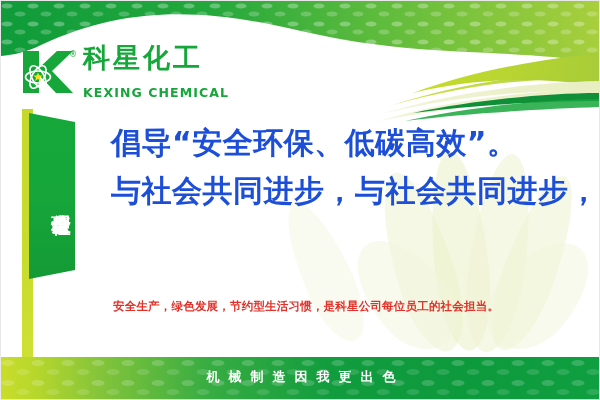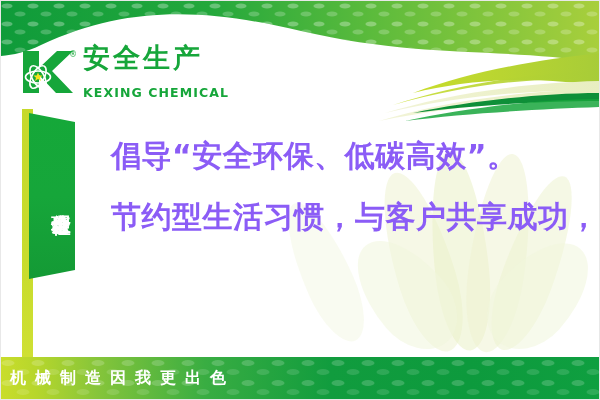--- a/index.html
+++ b/index.html
@@ -107,27 +107,26 @@
   }
 
   
   .headline {
     position: absolute;
     left: 110px;
     top: 118px;
     width: 470px;
   }
   .hl-line {
-    color: #8b5cf6;
+    color: #1d4ed8;
     font-size: 30px;
     font-weight: bold;
     line-height: 48px;
     letter-spacing: 0.5px;
     white-space: nowrap;
-    margin-top: 13px;
   }
 
   
   .subtext {
     position: absolute;
     left: 112px;
     top: 298px;
     color: #e0322a;
     font-size: 11.5px;
     font-weight: bold;
@@ -144,22 +143,23 @@
     height: 42px;
     overflow: hidden;
     background: linear-gradient(90deg,
       #c9dd2b 0%, #b6d62c 6%, #86c53a 16%,
       #39ad42 34%, #119c3e 55%, #0d9a3d 78%, #0f9f40 100%);
   }
   .bottom-text {
     position: absolute;
     left: 0; right: 0;
     top: 11px;
+    text-align: center;
     color: #ffffff;
-    font-size: 16px;
+    font-size: 13px;
     font-weight: bold;
     letter-spacing: 9px;
     text-indent: 9px;
   }
   .bb-dots { position: absolute; left:0; top:0; width:600px; height:42px; }
 
   
   .stripe-foot {
     position: absolute;
     left: 21px;
@@ -234,37 +234,38 @@
           <ellipse cx="0" cy="0" rx="12.5" ry="6" fill="none" stroke="#ffffff" stroke-width="1.6"></ellipse>
           <ellipse cx="0" cy="0" rx="12.5" ry="6" fill="none" stroke="#ffffff" stroke-width="1.6" transform="rotate(60)"></ellipse>
           <ellipse cx="0" cy="0" rx="12.5" ry="6" fill="none" stroke="#ffffff" stroke-width="1.6" transform="rotate(-60)"></ellipse>
 
           <polygon points="0,-4.6 1.3,-1.4 4.6,-1.4 2,0.7 3,3.9 0,2 -3,3.9 -2,0.7 -4.6,-1.4 -1.3,-1.4" fill="#f7e11e"></polygon>
         </g>
       </svg>
       <span class="logo-reg">®</span>
     </div>
     <div>
-      <div class="logo-cn">安全生产</div>
+      <div class="logo-cn">科星化工</div>
       <div class="logo-en">KEXING CHEMICAL</div>
     </div>
   </div>
 
   <div class="left-stripe"></div>
   <div class="stripe-foot"></div>
 
   <div class="vbanner">
     <div class="vbanner-text">社会价值理念</div>
   </div>
 
   <div class="headline">
     <div class="hl-line">倡导“安全环保、低碳高效”。</div>
-    <div class="hl-line">节约型生活习惯，与客户共享成功，</div>
-  </div>
-
+    <div class="hl-line">与社会共同进步，与社会共同进步，</div>
+  </div>
+
+  <div class="subtext">安全生产，绿色发展，节约型生活习惯，是科星公司每位员工的社会担当。</div>
 
   <div class="bottom-bar">
     <svg class="bb-dots" width="600" height="42" viewBox="0 0 600 42">
       <defs>
         <pattern id="fdots" width="30" height="20" patternUnits="userSpaceOnUse">
           <ellipse cx="7" cy="6" rx="6.5" ry="3" fill="#ffffff" opacity=".18"></ellipse>
           <ellipse cx="22" cy="15" rx="6.5" ry="3" fill="#ffffff" opacity=".13"></ellipse>
         </pattern>
       </defs>
       <rect x="0" y="0" width="600" height="42" fill="url(#fdots)"></rect>

